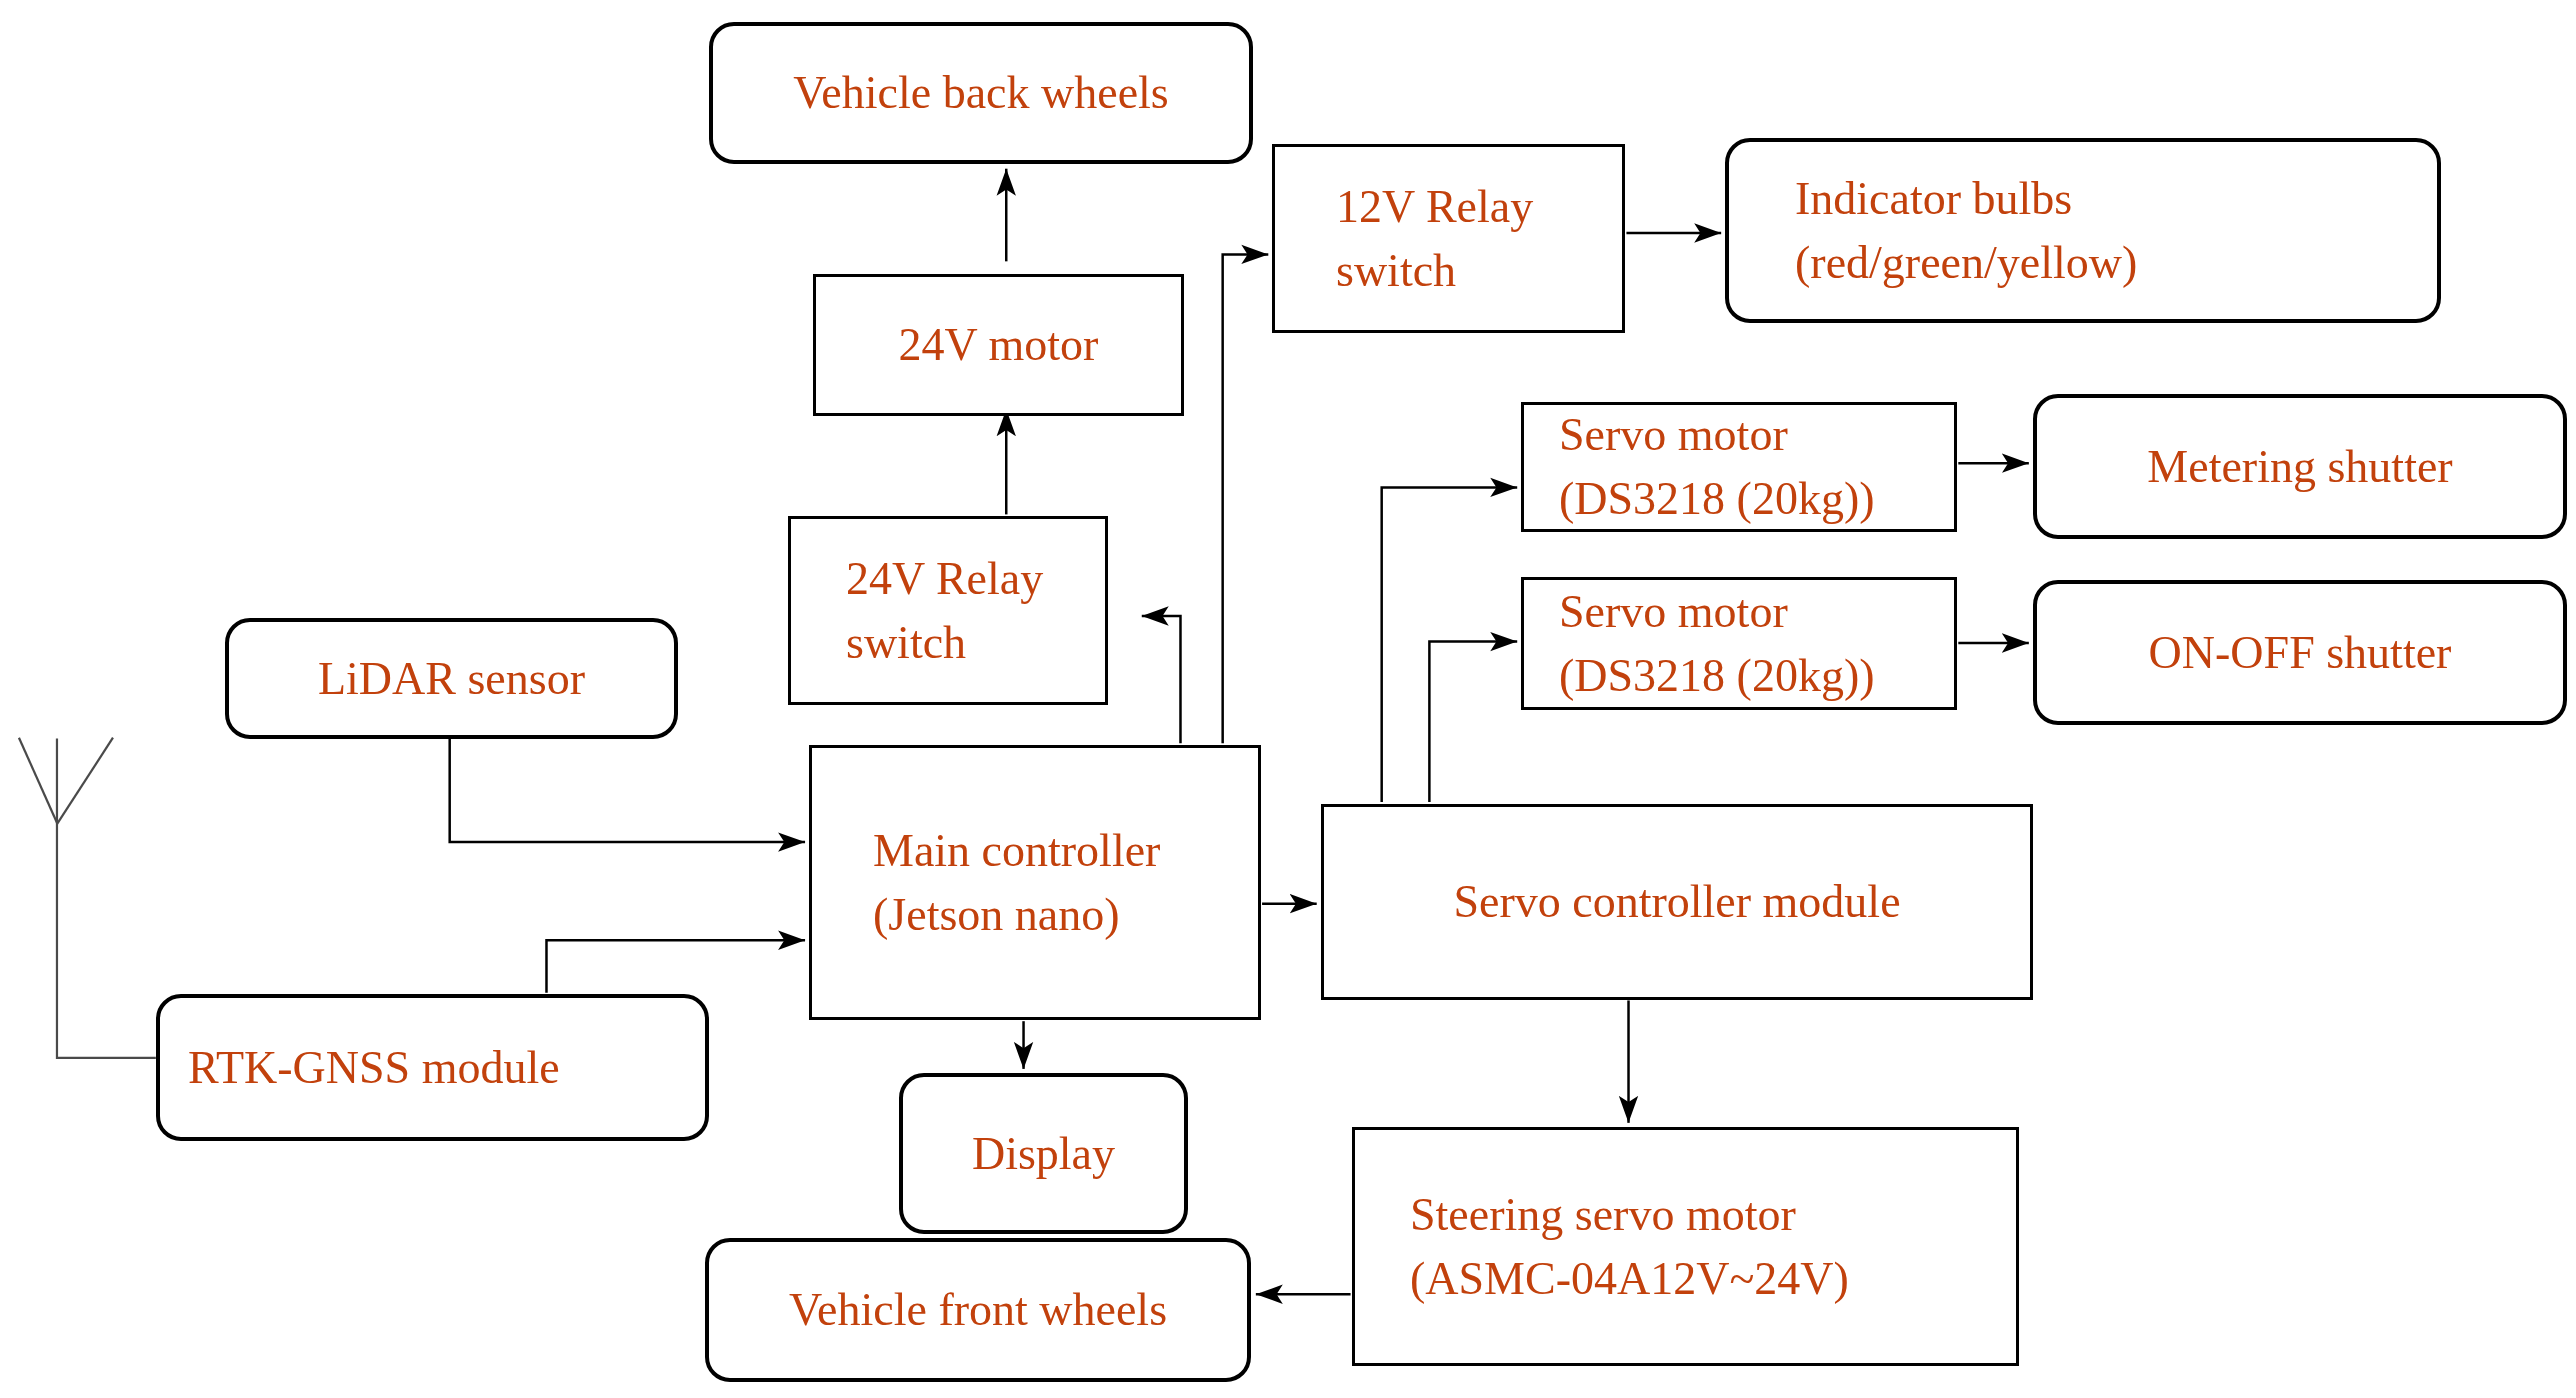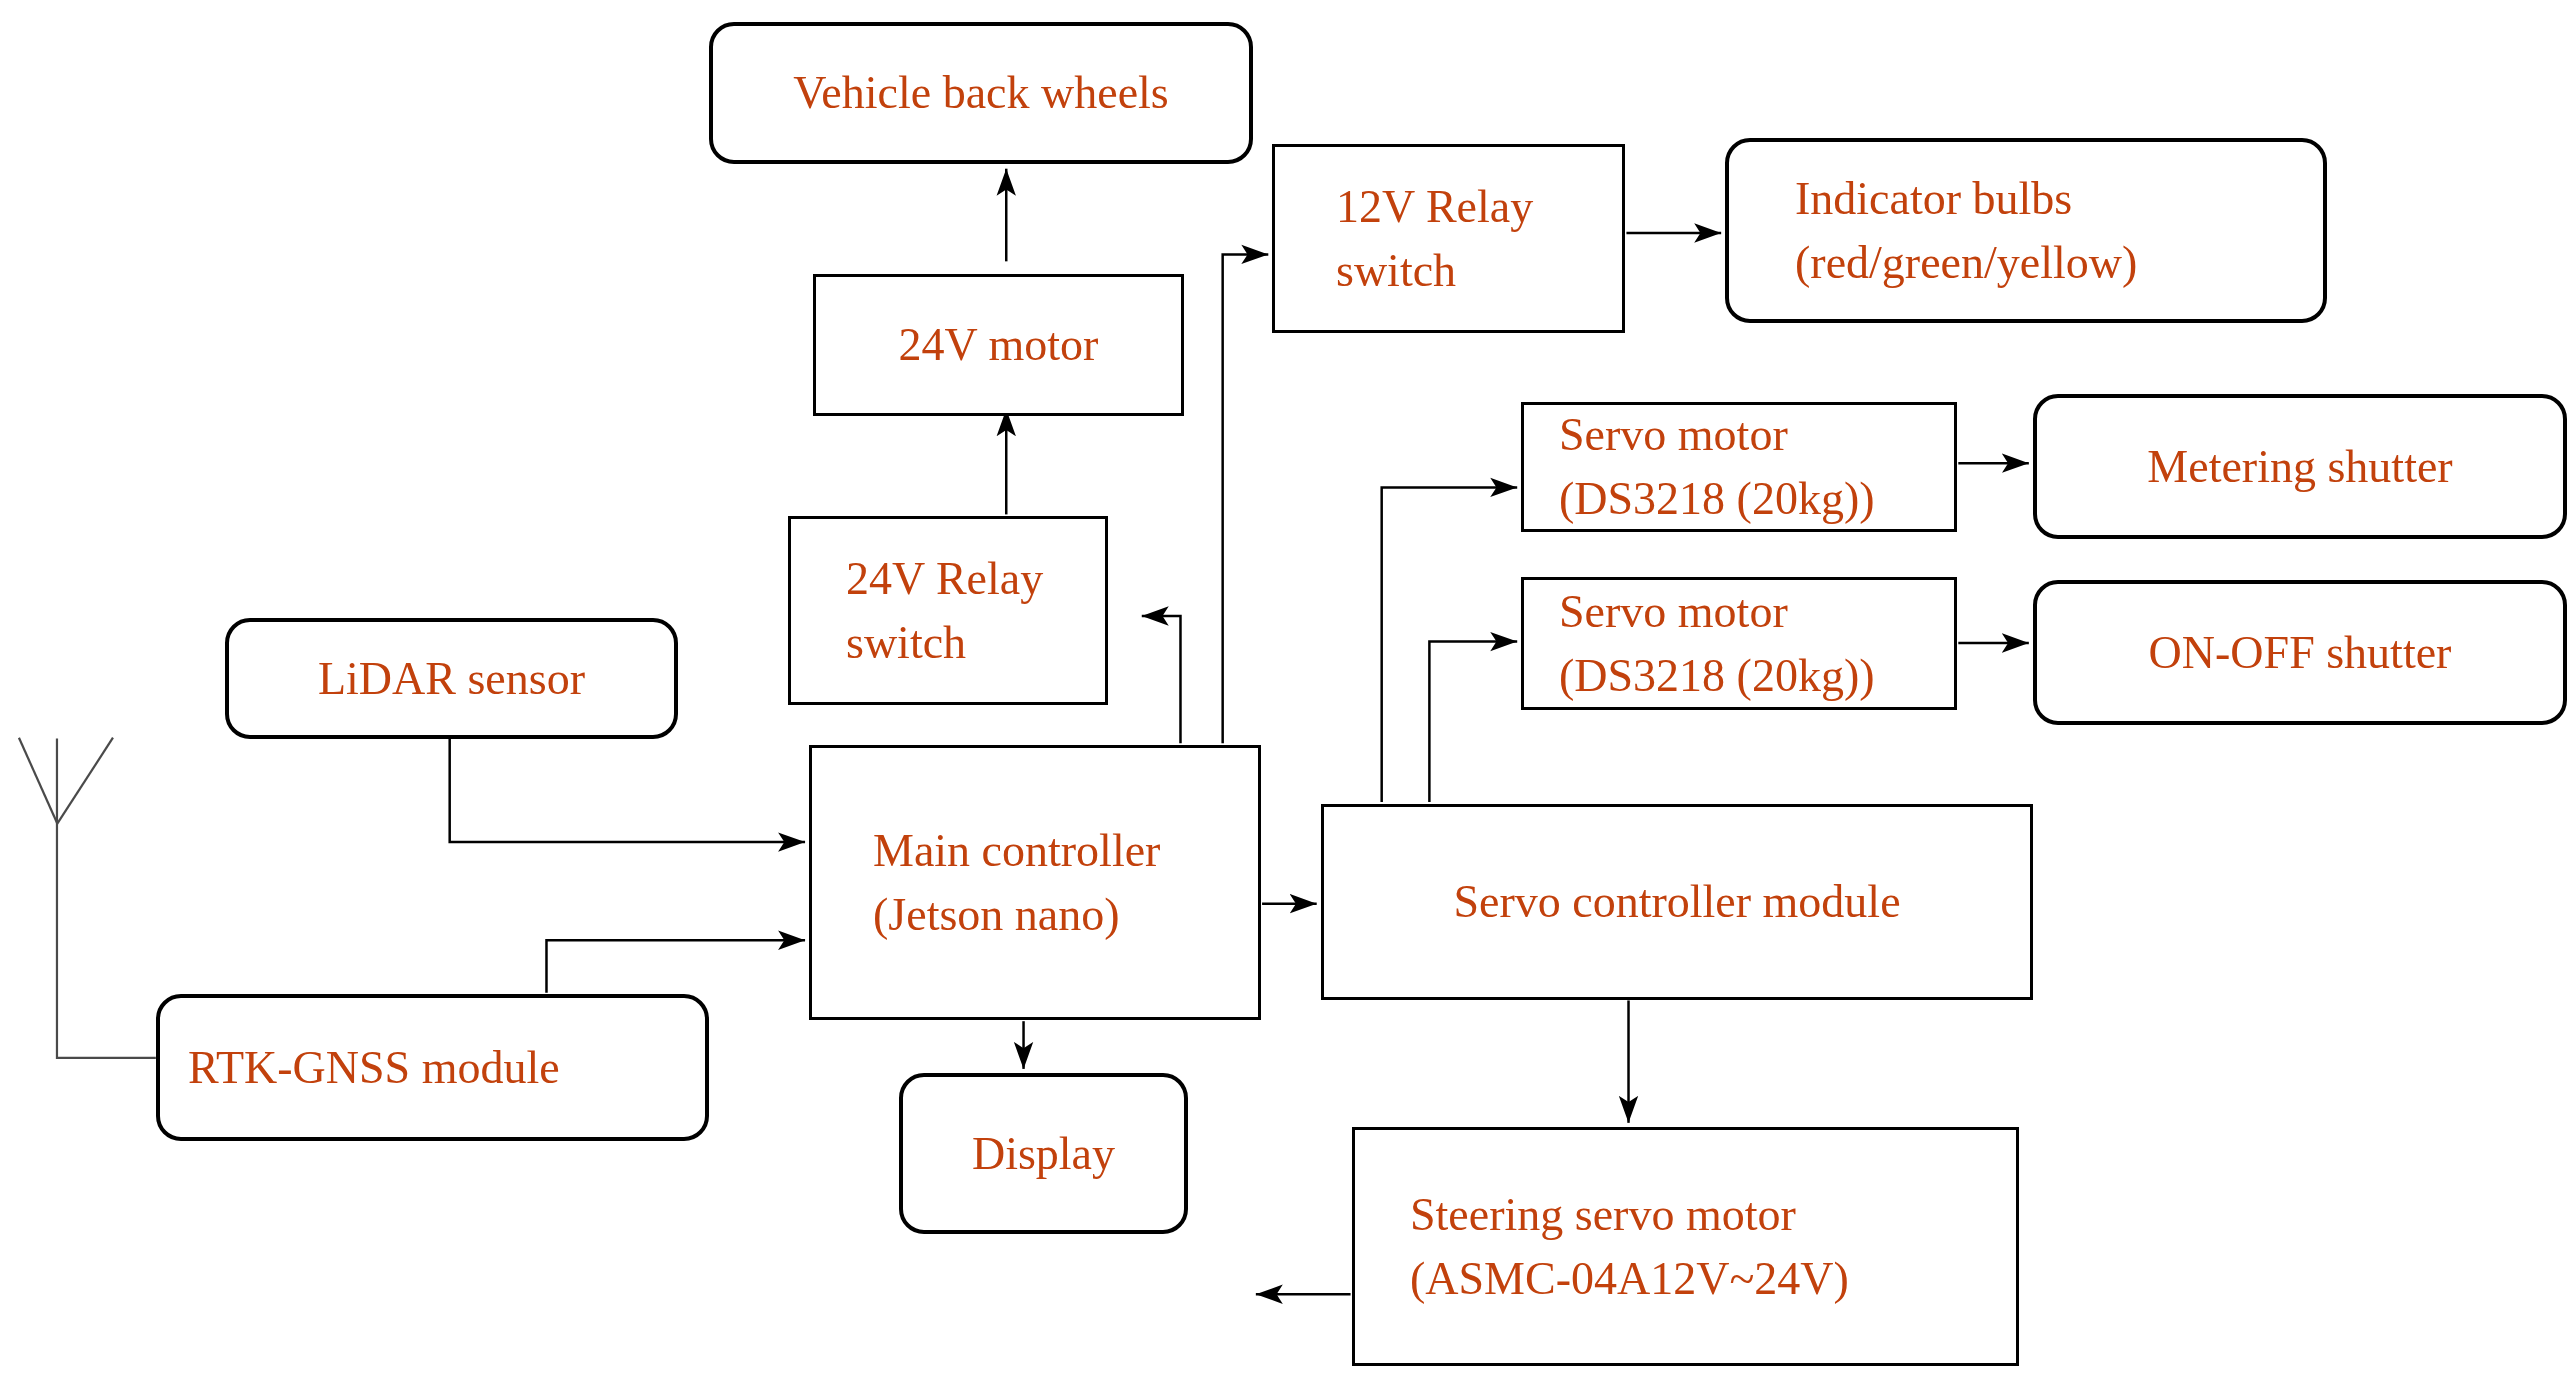--- a/index.html
+++ b/index.html
@@ -73,21 +73,21 @@
 
   <div class="node rounded center" style="left:709px; top:22px; width:544px; height:142px;">
     <span class="lbl">Vehicle back wheels</span>
   </div>
 
   <div class="node rect left" style="left:1272px; top:144px; width:353px; height:189px; padding-left:61px;">
     <span class="lbl">12V Relay
 switch</span>
   </div>
 
-  <div class="node rounded left" style="left:1725px; top:138px; width:602px; height:185px; padding-left:66px;">
+  <div class="node rounded left" style="left:1725px; top:138px; width:716px; height:185px; padding-left:66px;">
     <span class="lbl">Indicator bulbs
 (red/green/yellow)</span>
   </div>
 
   <div class="node rect center" style="left:813px; top:274px; width:371px; height:142px;">
     <span class="lbl">24V motor</span>
   </div>
 
   <div class="node rect left" style="left:788px; top:516px; width:320px; height:189px; padding-left:55px;">
     <span class="lbl">24V Relay
@@ -126,20 +126,23 @@
   </div>
 
   <div class="node rounded left" style="left:156px; top:994px; width:553px; height:147px; padding-left:28px;">
     <span class="lbl">RTK-GNSS module</span>
   </div>
 
   <div class="node rounded center" style="left:899px; top:1073px; width:289px; height:161px;">
     <span class="lbl">Display</span>
   </div>
 
+  <div class="node rounded center" style="left:705px; top:1238px; width:546px; height:144px;">
+    <span class="lbl">Vehicle front wheels</span>
+  </div>
 
   <div class="node rect left" style="left:1352px; top:1127px; width:667px; height:239px; padding-left:55px;">
     <span class="lbl">Steering servo motor
 (ASMC-04A12V~24V)</span>
   </div>
 
 </div>
 
 
 </body></html>

